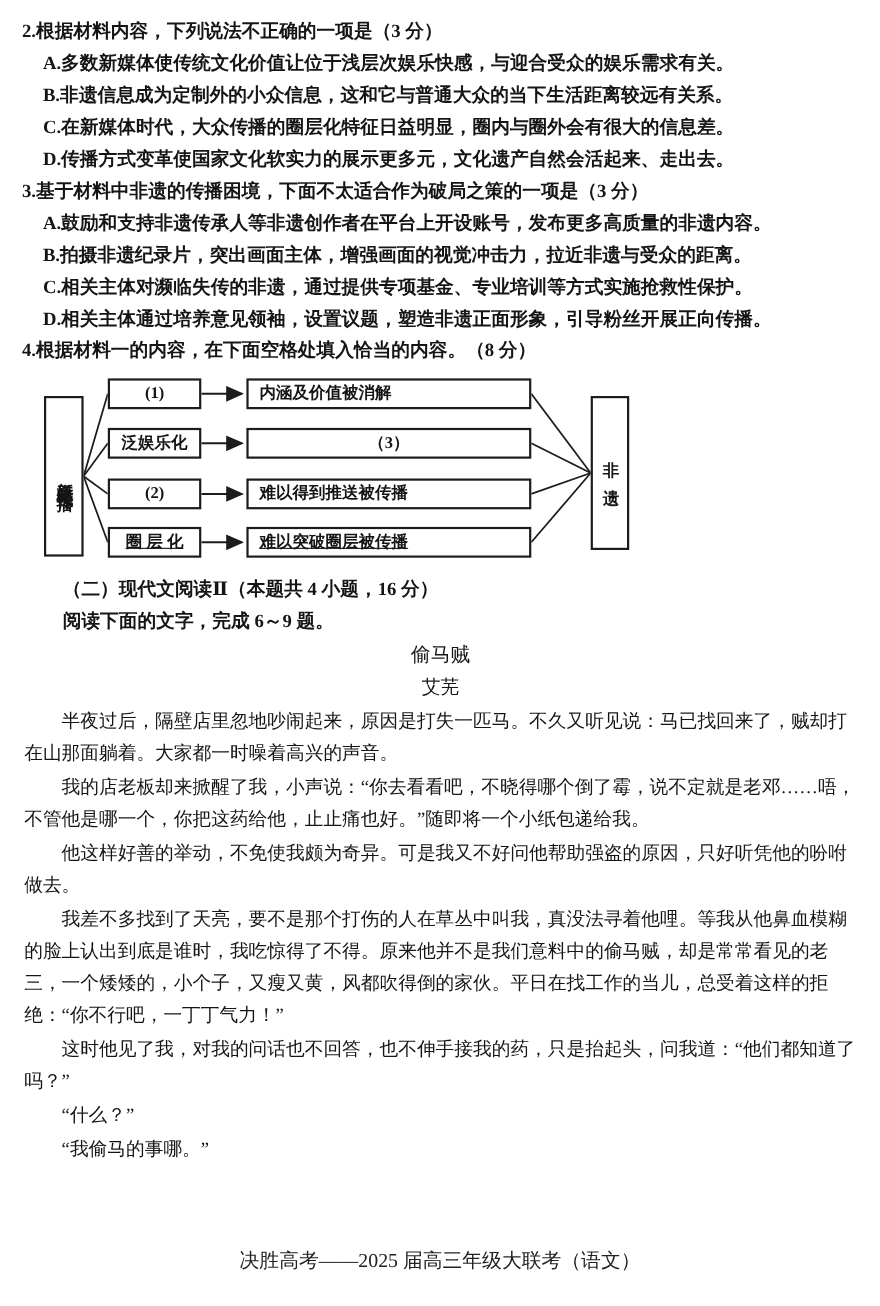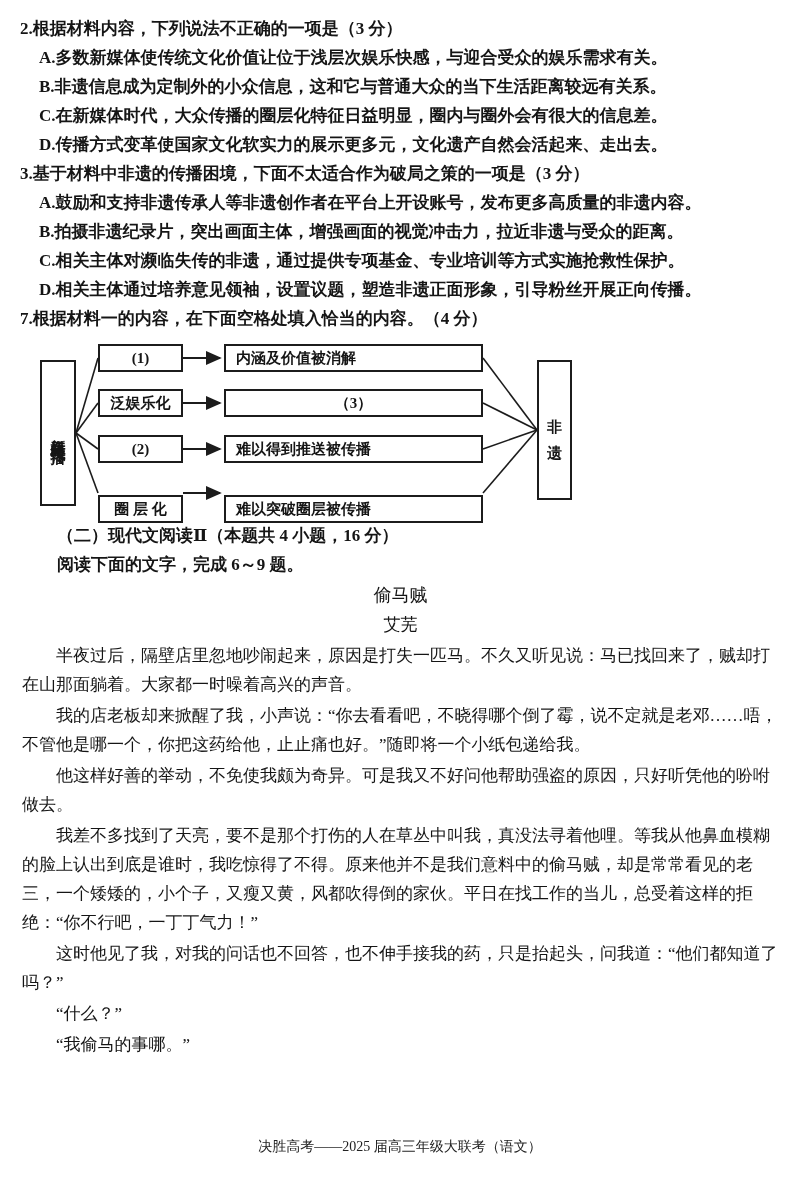--- a/index.html
+++ b/index.html
@@ -13,32 +13,32 @@
   }
   .page{position:relative;width:800px;height:1187px;padding:14px 19px 0 20px;box-sizing:border-box;background:#fff;}
   .q-stem{font-weight:700;}
   .q-option{font-weight:700;padding-left:19px;}
   .hang{padding-left:19px;}
   .sec-head{font-weight:700;padding-left:37px;margin-top:10px;}
   .read-note{font-weight:700;padding-left:37px;}
   .story-title{text-align:center;font-weight:400;font-size:18px;margin-top:2px;}
   .story-author{text-align:center;font-weight:400;margin-bottom:2px;}
   .para{margin:2px;text-indent:2em;font-weight:400;}
-  .footer{position:absolute;top:1132px;left:0;width:800px;text-align:center;font-size:14px;font-weight:400;color:#222;}
+  .footer{position:absolute;top:1132px;left:0;width:800px;text-align:center;font-size:18px;font-weight:400;color:#222;}
 
   
   .diagram{position:relative;width:600px;height:172px;margin:6px 0 8px 0;font-weight:700;font-size:15px;line-height:1.2;}
   .dbox{position:absolute;border:2px solid #1c1c1c;background:#fff;box-sizing:border-box;display:flex;align-items:center;justify-content:center;}
   .vtext{writing-mode:vertical-rl;text-orientation:upright;}
   .src{left:20px;top:21px;width:36px;height:146px;letter-spacing:2px;}
   .tgt{left:517px;top:21px;width:35px;height:140px;letter-spacing:26px;padding-top:6px;}
   .cause{left:78px;width:85px;height:28px;}
   .effect{left:204px;width:259px;height:28px;justify-content:flex-start;padding-left:10px;}
   .effect.centered{justify-content:center;padding-left:0;}
-  .r0{top:5px;} .r1{top:50px;} .r2{top:96px;} .r3{top:156px;}
+  .r0{top:5px;} .r1{top:50px;} .r2{top:96px;} .r3{top:140px;text-decoration:underline;}
   .connector{position:absolute;left:0;top:0;}
 </style>
 </head>
 <body>
 
 <div class="page">
 
   <div>
     <div class="q-stem">2.根据材料内容，下列说法不正确的一项是（3 分）</div>
     <div class="q-option">A.多数新媒体使传统文化价值让位于浅层次娱乐快感，与迎合受众的娱乐需求有关。</div>
@@ -49,21 +49,21 @@
 
   <div>
     <div class="q-stem">3.基于材料中非遗的传播困境，下面不太适合作为破局之策的一项是（3 分）</div>
     <div class="q-option">A.鼓励和支持非遗传承人等非遗创作者在平台上开设账号，发布更多高质量的非遗内容。</div>
     <div class="q-option">B.拍摄非遗纪录片，突出画面主体，增强画面的视觉冲击力，拉近非遗与受众的距离。</div>
     <div class="q-option">C.相关主体对濒临失传的非遗，通过提供专项基金、专业培训等方式实施抢救性保护。</div>
     <div class="q-option">D.相关主体通过培养意见领袖，设置议题，塑造非遗正面形象，引导粉丝开展正向传播。</div>
   </div>
 
   <div>
-    <div class="q-stem">7.根据材料一的内容，在下面空格处填入恰当的内容。（4 分）</div>
+    <div class="q-stem">4.根据材料一的内容，在下面空格处填入恰当的内容。（8 分）</div>
 
     <div class="diagram">
       <svg class="connector" width="600" height="172" viewBox="0 0 600 172">
         <defs>
           <marker id="ah" markerWidth="11" markerHeight="9" refX="8" refY="4" orient="auto">
             <path d="M0,0 L9,4 L0,8 z" fill="#1c1c1c"></path>
           </marker>
         </defs>
 
         <line x1="56" y1="94" x2="78" y2="19" stroke="#1c1c1c" stroke-width="1.6"></line>

